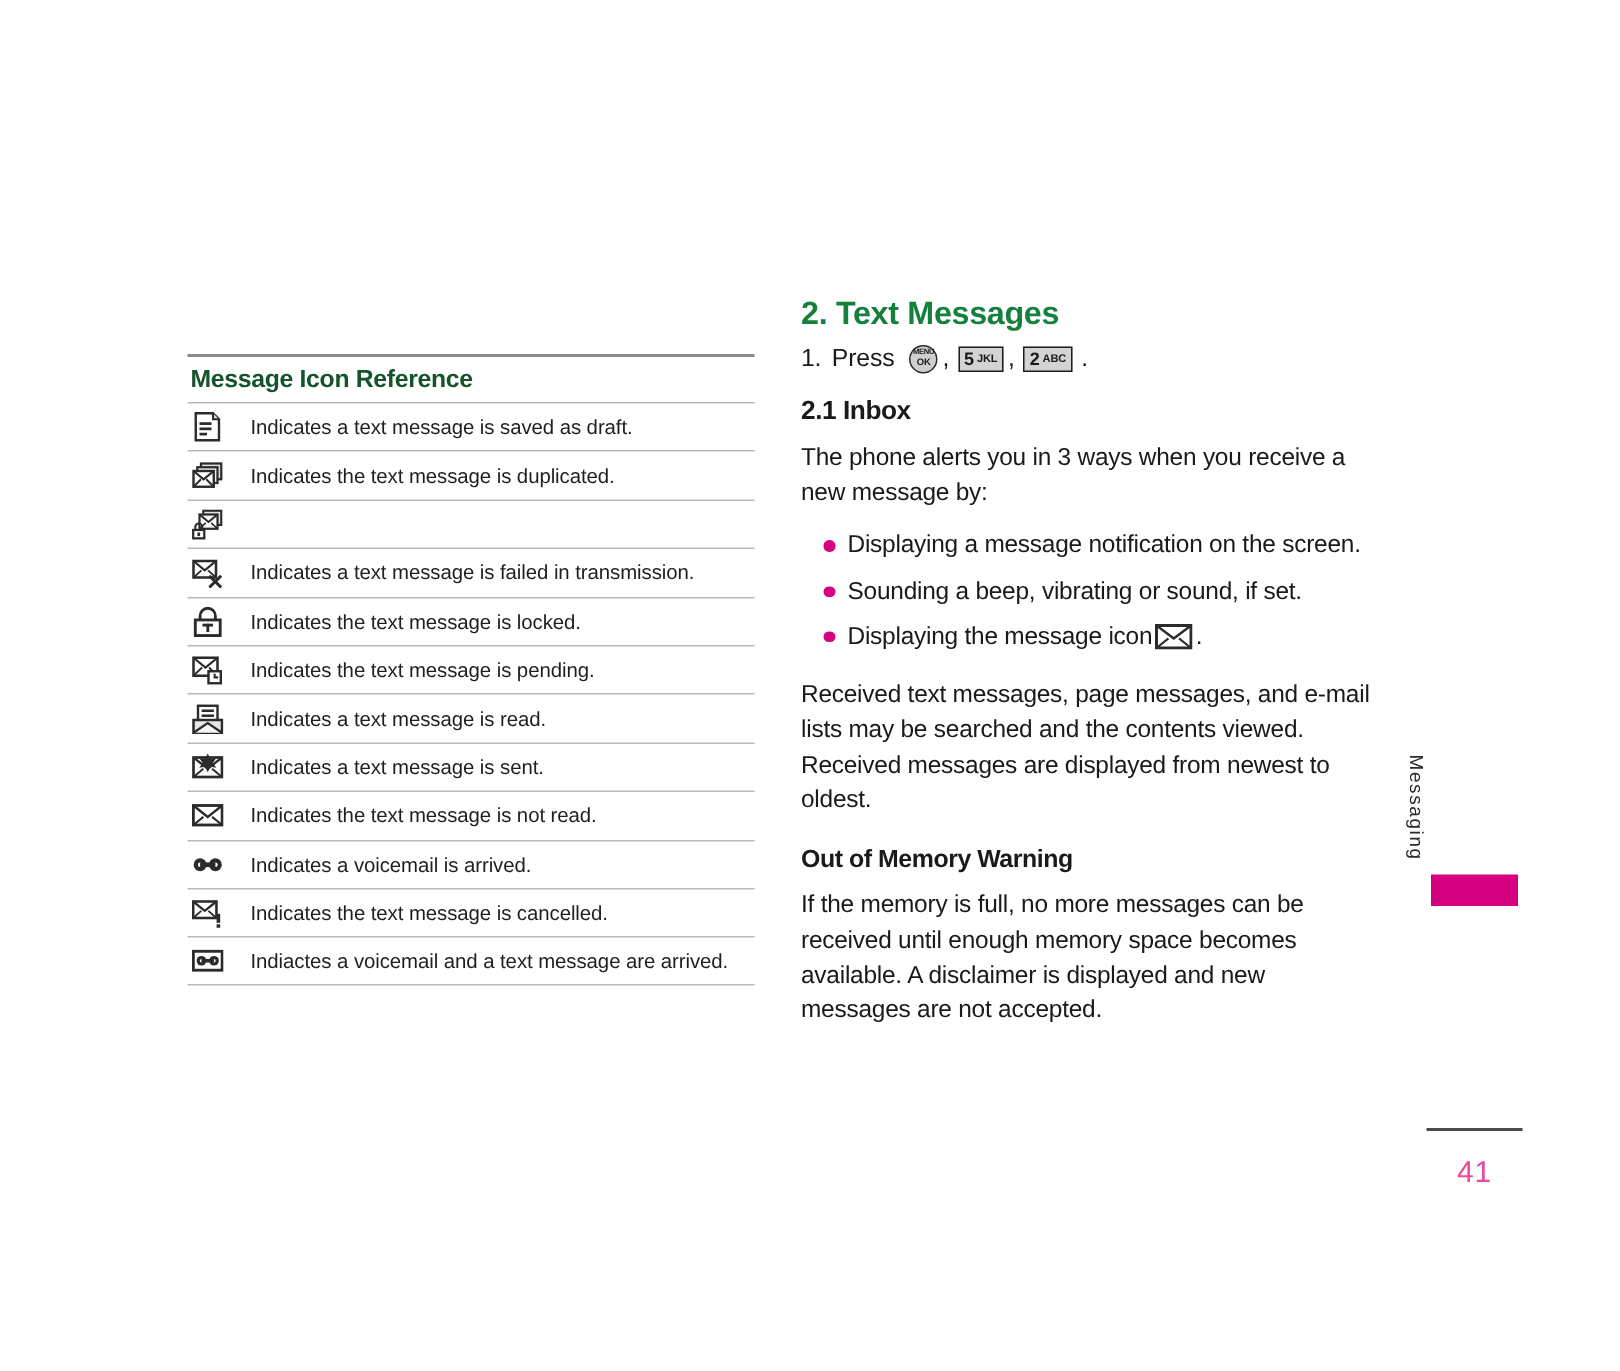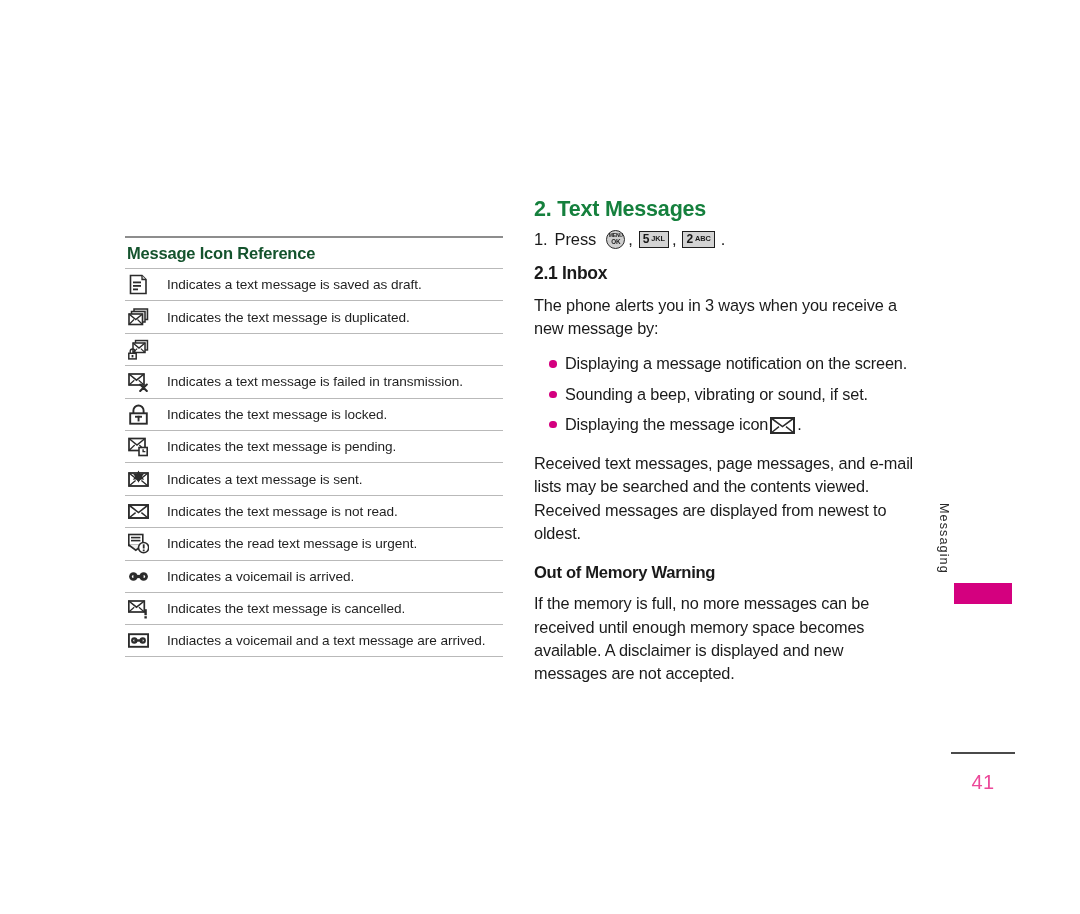--- a/index.html
+++ b/index.html
@@ -302,20 +302,34 @@
       <path d="M15.1 13.2 V15.6 H17.4" fill="none" stroke="#2b2b2b" stroke-width="1.4"></path>
     </svg>
           </span>
         </div>
         <div class="icon-desc">Indicates the text message is pending.</div>
       </div>
       <div class="icon-row">
         <div class="icon-cell">
           <span class="glyph">
     <svg class="g" width="21" height="21" viewBox="0 0 21 21">
+      <rect x="4" y="1.5" width="13" height="10.5" fill="#ffffff" stroke="#2b2b2b" stroke-width="1.6"></rect>
+      <rect x="6.4" y="4" width="8.2" height="1.7" fill="#2b2b2b"></rect>
+      <rect x="6.4" y="7.3" width="8.2" height="1.7" fill="#2b2b2b"></rect>
+      <path d="M1 11 H20 V19.5 H1 Z" fill="#e6e6e6" stroke="#2b2b2b" stroke-width="1.7"></path>
+      <path d="M1 19.5 L10.5 13 L20 19.5" fill="#f6f6f6" stroke="#2b2b2b" stroke-width="1.5"></path>
+    </svg>
+          </span>
+        </div>
+        <div class="icon-desc">Indicates a text message is read.</div>
+      </div>
+      <div class="icon-row">
+        <div class="icon-cell">
+          <span class="glyph">
+    <svg class="g" width="21" height="21" viewBox="0 0 21 21">
       <rect x="1" y="4" width="19" height="13" fill="#ffffff" stroke="#2b2b2b" stroke-width="1.8"></rect>
       <path d="M1 4 L10.5 11.5 L20 4" fill="none" stroke="#2b2b2b" stroke-width="1.5"></path>
       <path d="M1 17 L7.6 11.5 M20 17 L13.4 11.5" fill="none" stroke="#2b2b2b" stroke-width="1.3"></path>
       <path d="M10.5 1.4 L12.3 5 L16.2 4.4 L13.9 7.6 L16.2 10.8 L12.3 10.2 L10.5 13.8
                L8.7 10.2 L4.8 10.8 L7.1 7.6 L4.8 4.4 L8.7 5 Z" fill="#2b2b2b"></path>
     </svg>
           </span>
         </div>
         <div class="icon-desc">Indicates a text message is sent.</div>
       </div>
@@ -323,36 +337,20 @@
         <div class="icon-cell">
           <span class="glyph">
     <svg class="g" width="21" height="21" viewBox="0 0 21 21">
       <rect x="0.9" y="4" width="19.2" height="13" fill="#ffffff" stroke="#2b2b2b" stroke-width="1.9"></rect>
       <path d="M0.9 4 L10.5 11.6 L20.1 4" fill="none" stroke="#2b2b2b" stroke-width="1.6"></path>
       <path d="M0.9 17 L7.6 11.6 M20.1 17 L13.4 11.6" fill="none" stroke="#2b2b2b" stroke-width="1.4"></path>
     </svg>
           </span>
         </div>
         <div class="icon-desc">Indicates the text message is not read.</div>
-      </div>
-      <div class="icon-row">
-        <div class="icon-cell">
-          <span class="glyph">
-    <svg class="g" width="21" height="21" viewBox="0 0 21 21">
-      <rect x="0.8" y="1.5" width="14" height="11" fill="#ffffff" stroke="#2b2b2b" stroke-width="1.6"></rect>
-      <rect x="3" y="3.8" width="9.4" height="1.6" fill="#2b2b2b"></rect>
-      <rect x="3" y="6.8" width="9.4" height="1.6" fill="#2b2b2b"></rect>
-      <path d="M0.8 12 L7.8 17.2 L14.8 12" fill="#f0f0f0" stroke="#2b2b2b" stroke-width="1.6"></path>
-      <circle cx="15.6" cy="14.6" r="5.1" fill="#ffffff" stroke="#2b2b2b" stroke-width="1.6"></circle>
-      <rect x="14.8" y="11.3" width="1.8" height="4.2" fill="#2b2b2b"></rect>
-      <rect x="14.8" y="16.5" width="1.8" height="1.8" fill="#2b2b2b"></rect>
-    </svg>
-          </span>
-        </div>
-        <div class="icon-desc">Indicates the read text message is urgent.</div>
       </div>
       <div class="icon-row">
         <div class="icon-cell">
           <span class="glyph">
     <svg class="g" width="21" height="21" viewBox="0 0 21 21">
       <circle cx="5.4" cy="10.5" r="4.3" fill="#2b2b2b"></circle>
       <circle cx="5.4" cy="10.5" r="1.5" fill="#ffffff"></circle>
       <circle cx="15.6" cy="10.5" r="4.3" fill="#2b2b2b"></circle>
       <circle cx="15.6" cy="10.5" r="1.5" fill="#ffffff"></circle>
       <rect x="5.4" y="8.9" width="10.2" height="3.2" fill="#2b2b2b"></rect>

